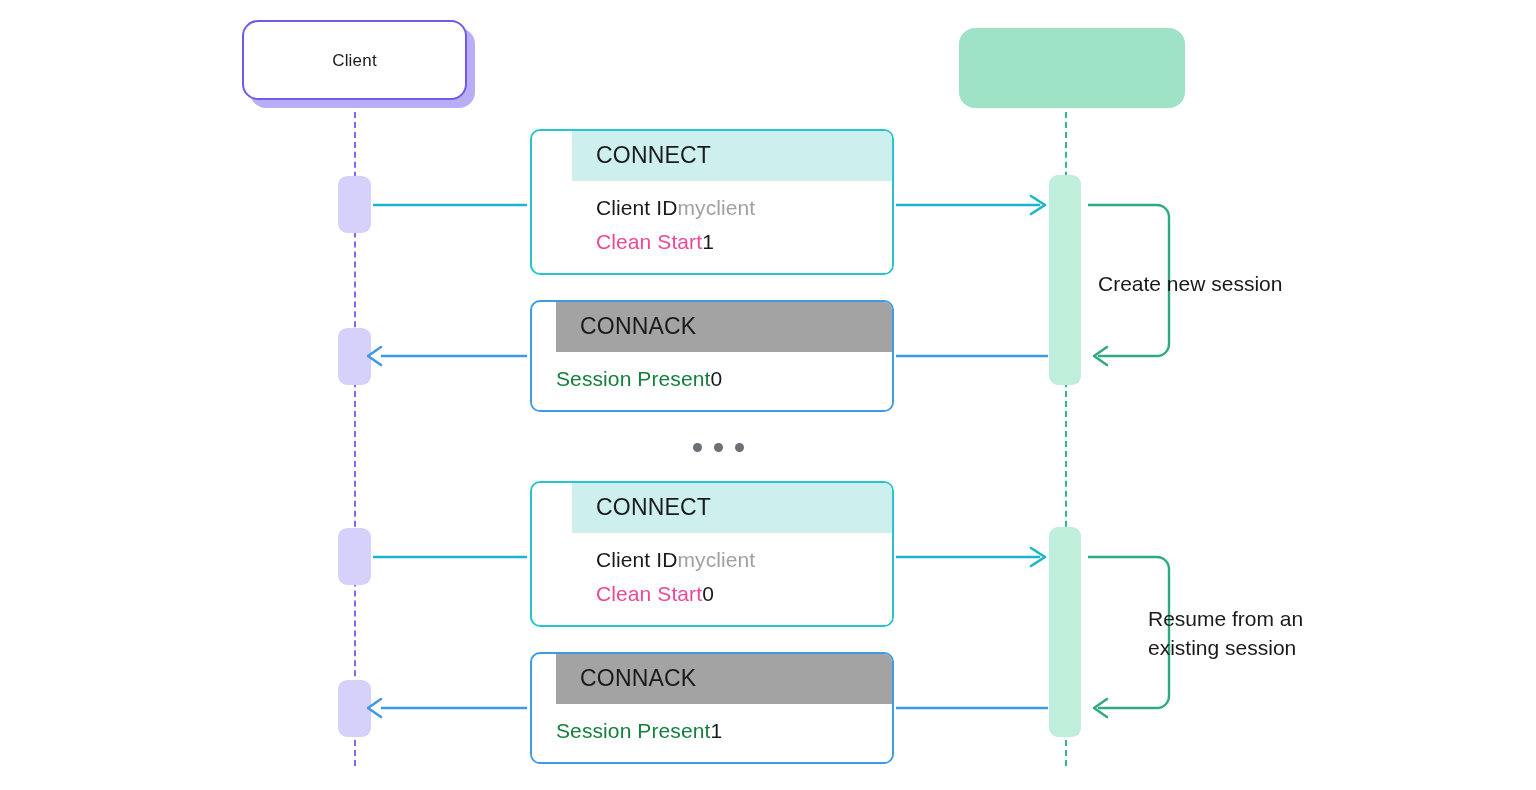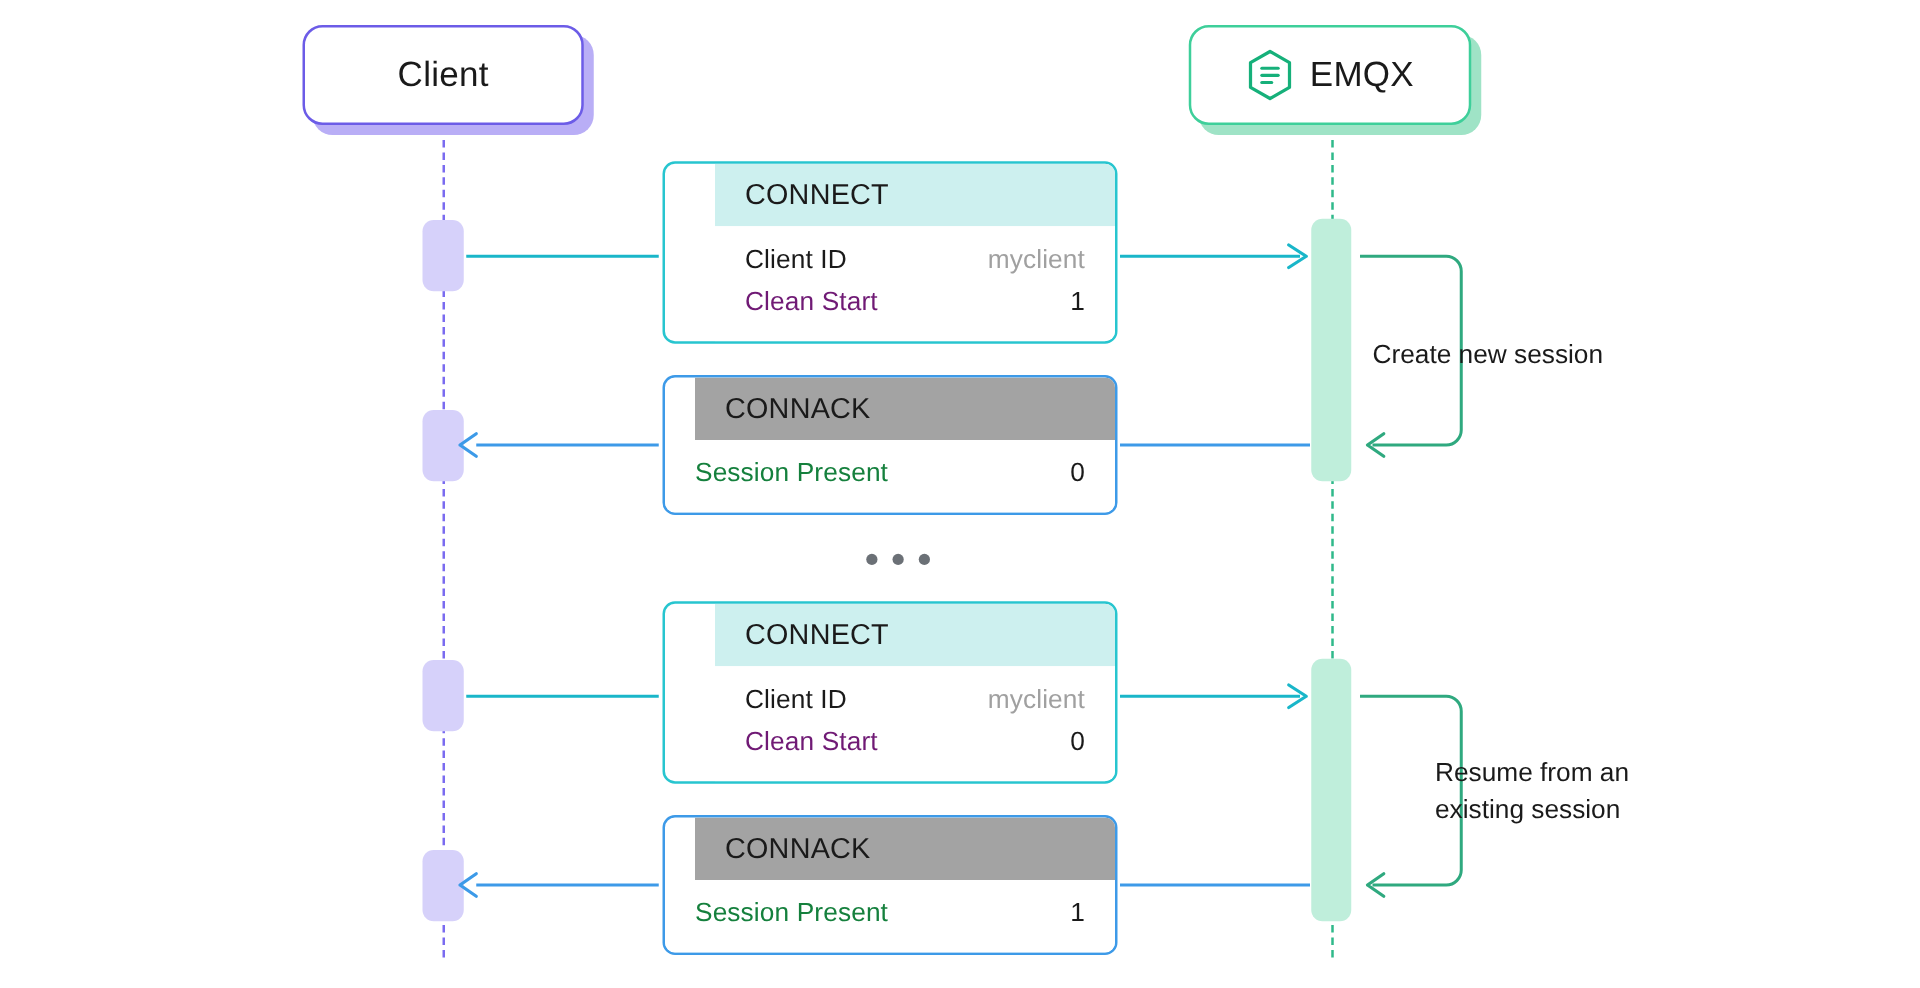--- a/index.html
+++ b/index.html
@@ -33,21 +33,21 @@
     align-items: center;
     justify-content: center;
     z-index: 6;
   }
   .node-shadow {
     position: absolute;
     border-radius: 16px;
     z-index: 5;
   }
   .node-label {
-    font-size: 28px;
+    font-size: 17px;
     color: #1a1a1a;
     letter-spacing: .2px;
     line-height: 1;
   }
 
   #node-client {
     left: 242px; top: 20px; width: 225px; height: 80px;
     border: 2px solid #6c5ce7;
   }
   #shadow-client {
@@ -108,36 +108,35 @@
     padding: 12px 24px 13px 24px;
     line-height: 1.08;
     letter-spacing: .2px;
   }
   .msgbox-body {
     background: #ffffff;
     padding: 10px 24px 14px 24px;
   }
   .msgrow {
     display: flex;
-    justify-content: space-between;
     align-items: baseline;
     font-size: 21px;
     line-height: 1.63;
     white-space: nowrap;
   }
   .msgrow .k { letter-spacing: .1px; }
   .msgrow .v { letter-spacing: .1px; }
 
   .box-connect { border: 2px solid #27c5cf; padding-left: 40px; }
   .box-connect .msgbox-header { background: #cdf0ef; }
   .box-connack { border: 2px solid #3d9ae8; }
   .box-connack .msgbox-header { background: #a3a3a3; margin-left: 24px; }
 
   .k-dark  { color: #1a1a1a; }
-  .k-cyan  { color: #701a75; }
+  .k-cyan  { color: #ec4899; }
   .k-blue  { color: #15803d; }
   .v-gray  { color: #a0a0a0; }
   .v-dark  { color: #1a1a1a; }
 
   
   .loop-note {
     position: absolute;
     font-size: 21px;
     color: #1a1a1a;
     line-height: 1.39;
@@ -173,33 +172,20 @@
 <body>
 
 <div id="canvas">
 
   <div class="node-shadow" id="shadow-client"></div>
   <div class="node" id="node-client">
     <span class="node-label">Client</span>
   </div>
 
   <div class="node-shadow" id="shadow-emqx"></div>
-  <div class="node" id="node-emqx">
-    <span class="emqx-inner">
-      <span>
-        <svg class="emqx-logo" width="38" height="42" viewBox="0 0 38 42" fill="none">
-          <path d="M19 2.2 L34.6 11.1 L34.6 30.9 L19 39.8 L3.4 30.9 L3.4 11.1 Z" stroke="#16b07a" stroke-width="2.6" stroke-linejoin="round" fill="none"></path>
-          <rect x="11.2" y="14.3" width="15.6" height="2.5" rx="1.25" fill="#16b07a"></rect>
-          <rect x="11.2" y="20.0" width="15.6" height="2.5" rx="1.25" fill="#16b07a"></rect>
-          <rect x="11.2" y="25.7" width="10.4" height="2.5" rx="1.25" fill="#16b07a"></rect>
-        </svg>
-      </span>
-      <span class="node-label">EMQX</span>
-    </span>
-  </div>
 
   <div class="lifeline" id="lifeline-client"></div>
   <div class="lifeline" id="lifeline-emqx"></div>
 
   <div class="act act-client" style="top:176px;height:57px;"></div>
   <div class="act act-client" style="top:328px;height:57px;"></div>
   <div class="act act-client" style="top:528px;height:57px;"></div>
   <div class="act act-client" style="top:680px;height:57px;"></div>
 
   <div class="act act-emqx" style="top:175px;height:210px;"></div>

